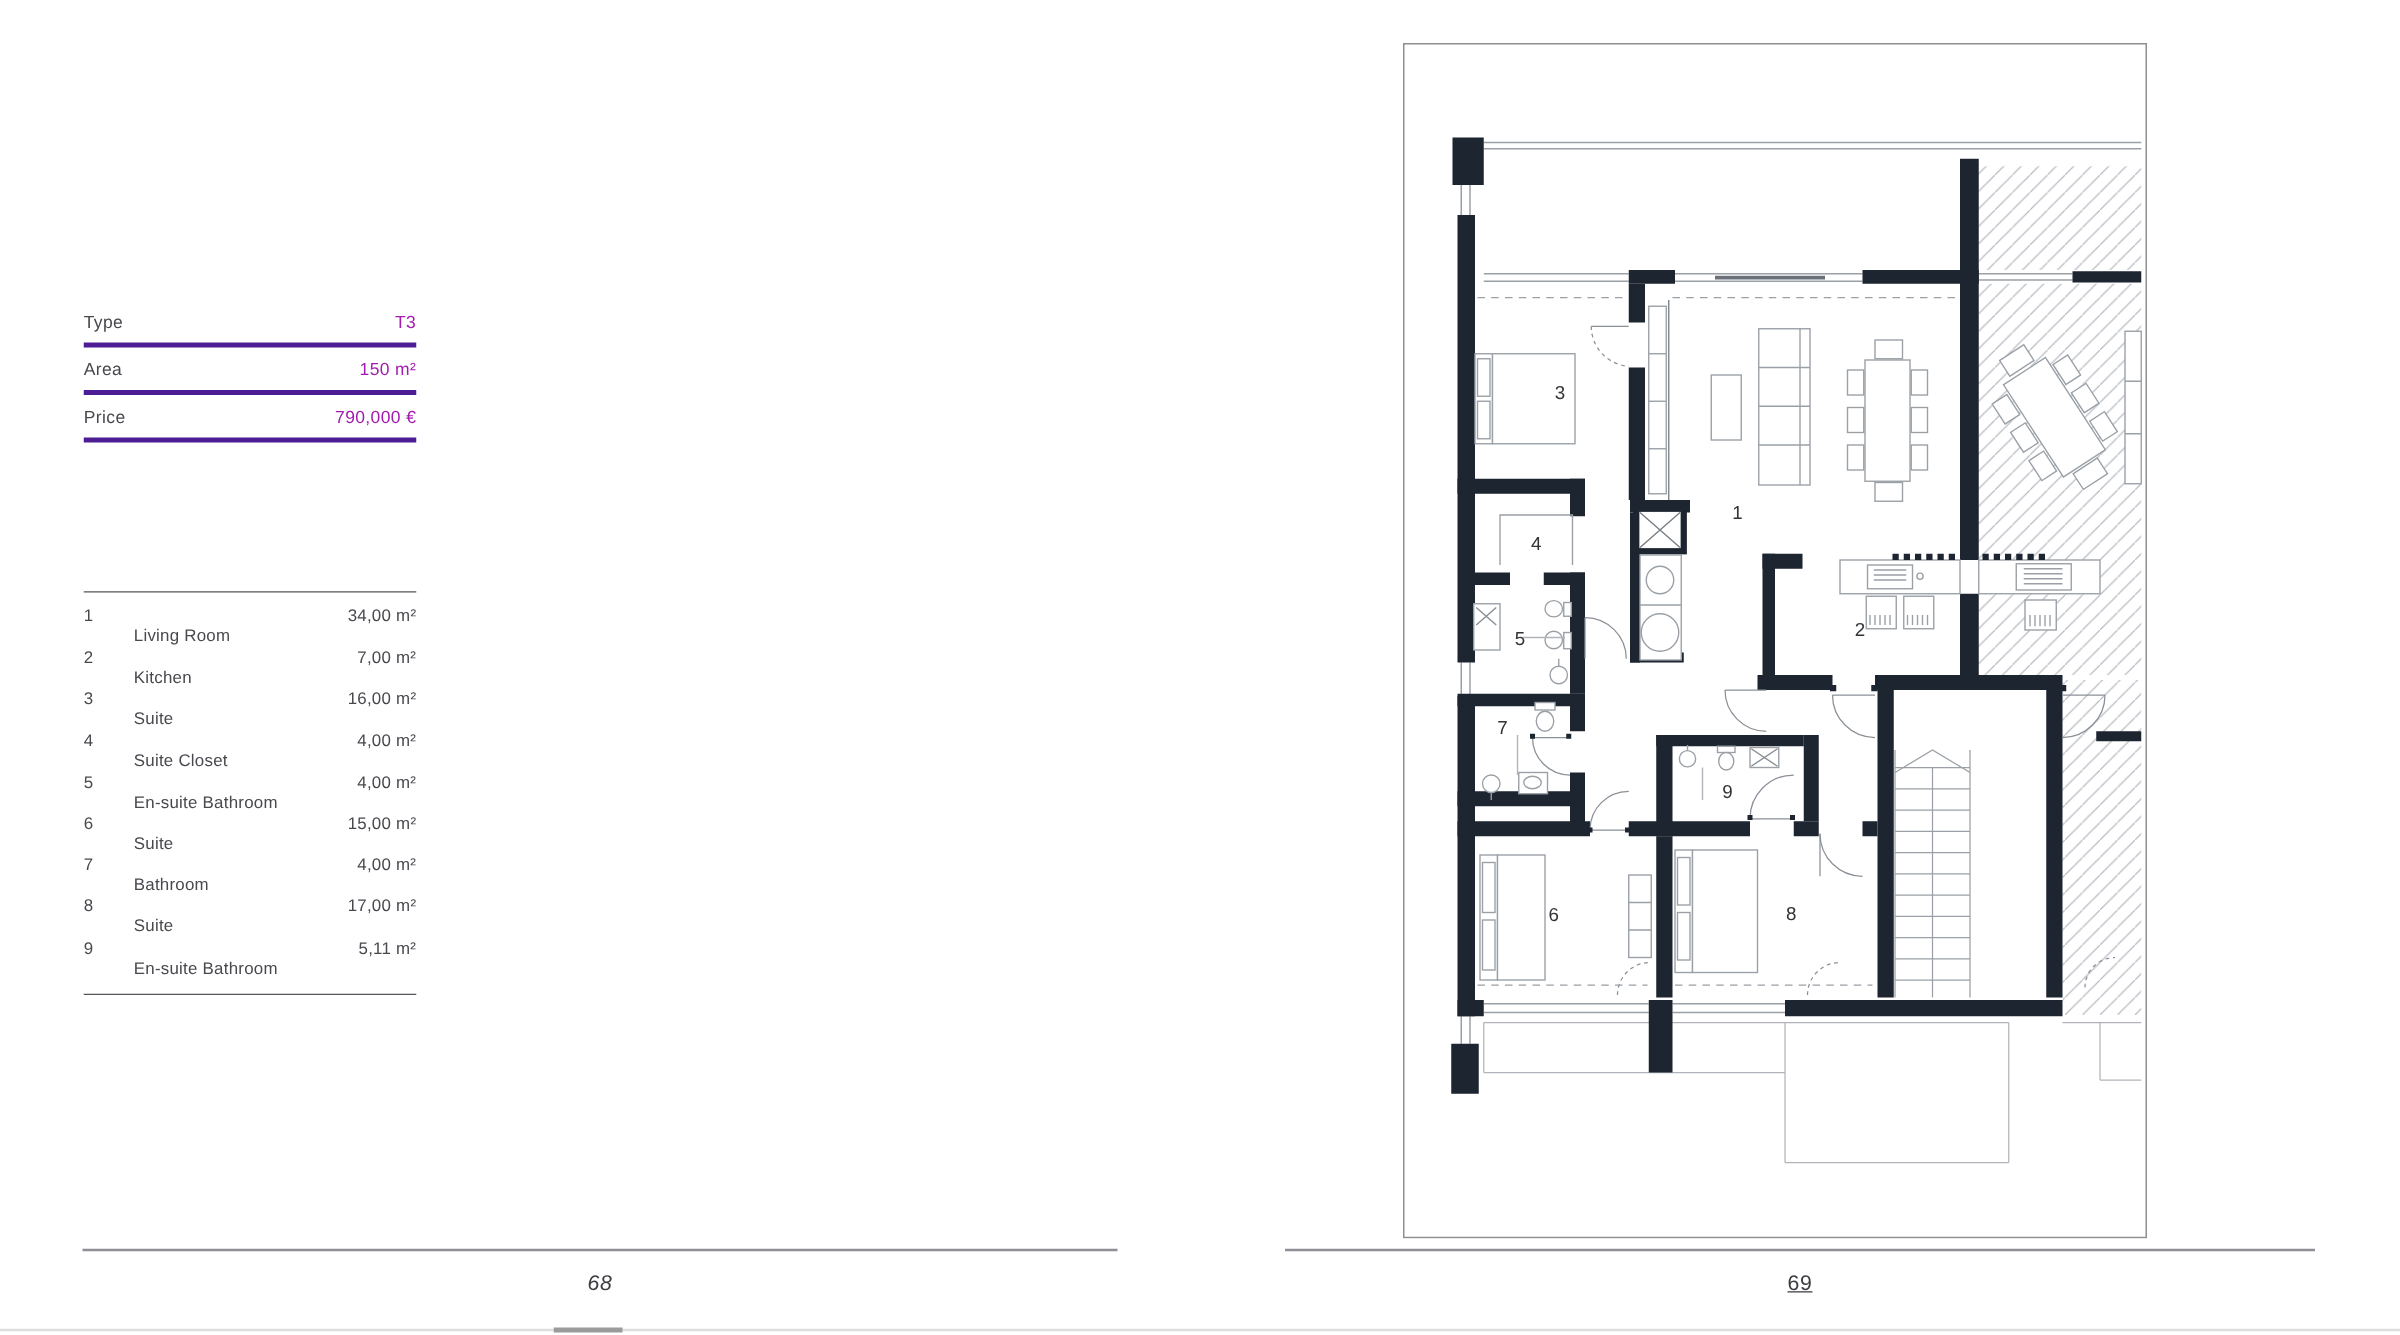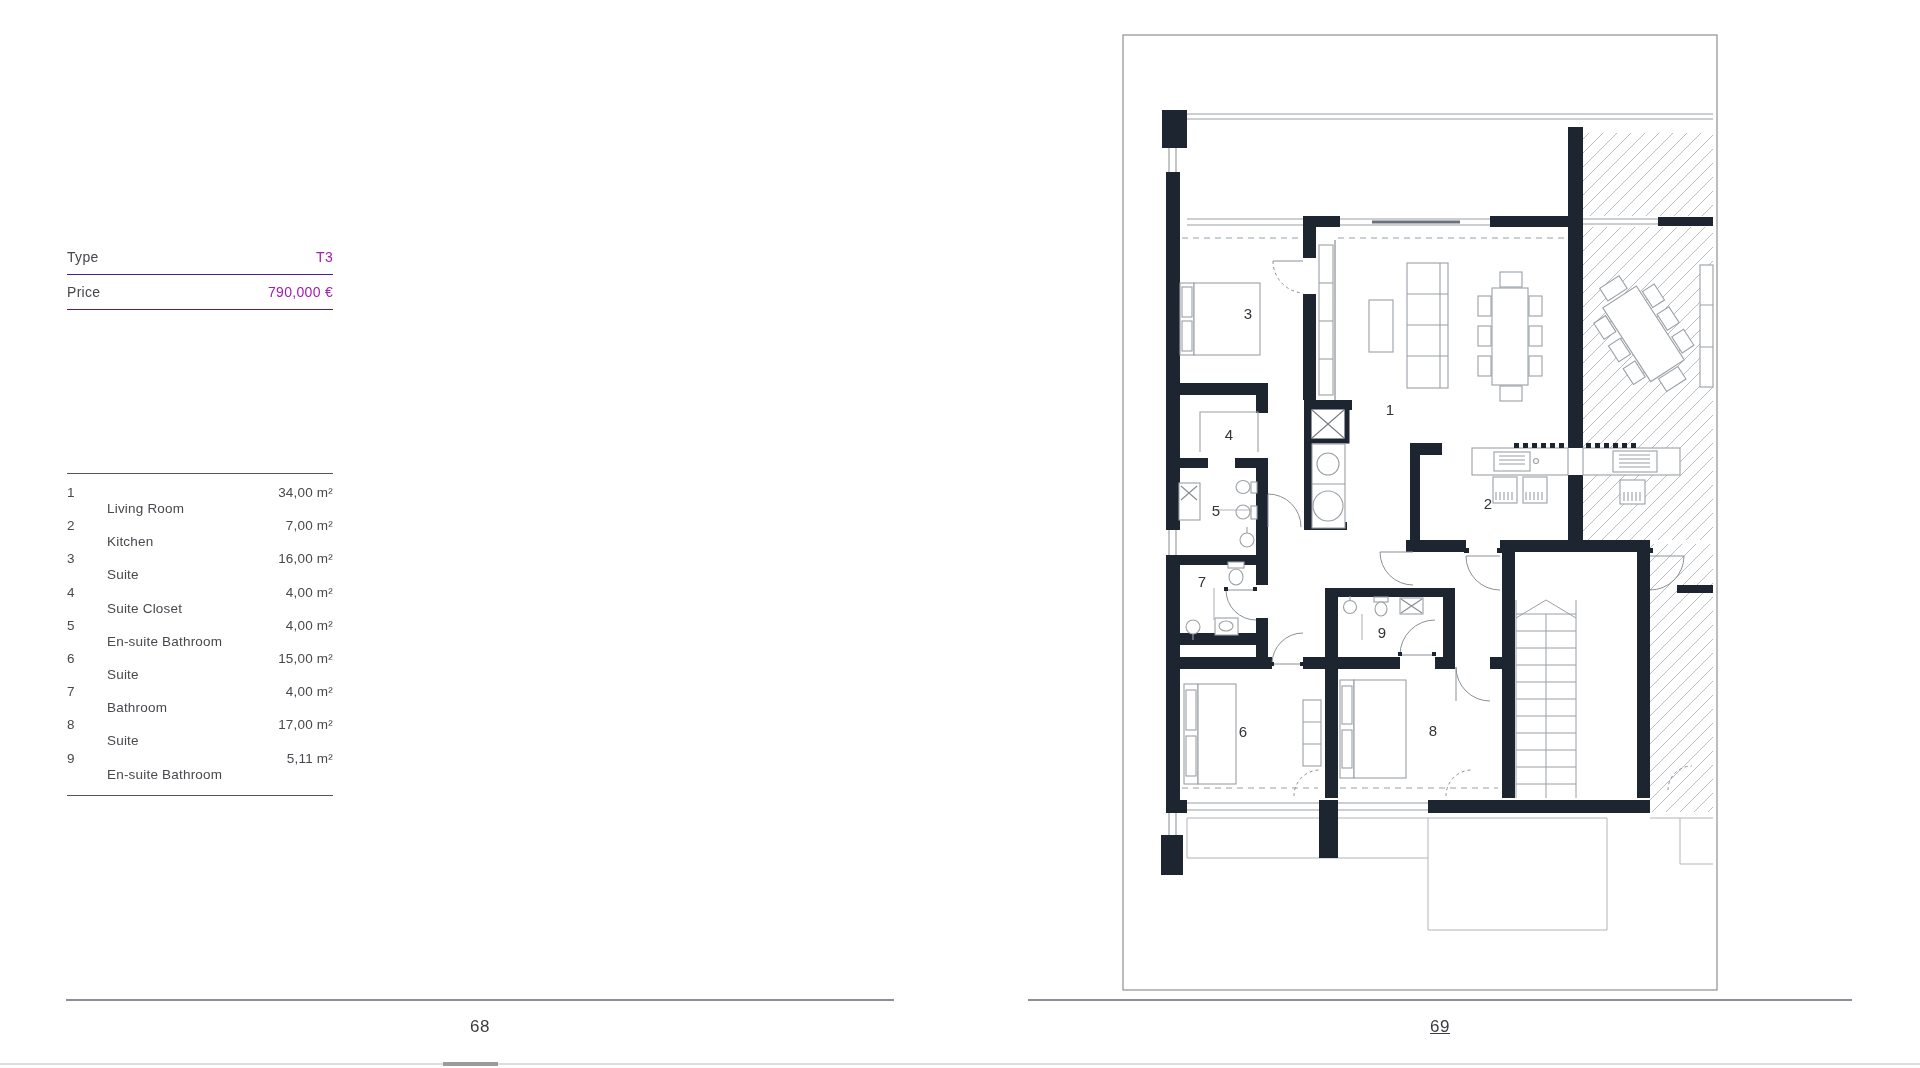--- a/index.html
+++ b/index.html
@@ -4,21 +4,21 @@
 <style>
   html,body{margin:0;padding:0;}
   body{
     width:1920px;height:1068px;position:relative;background:#ffffff;
     font-family:"Liberation Sans","DejaVu Sans",sans-serif;
     color:#46464c;overflow:hidden;
   }
   
   .spec-table{position:absolute;left:67px;top:240px;width:266px;}
   .spec-row{height:34px;display:flex;align-items:center;justify-content:space-between;
-    border-bottom:1px solid #4c1d95;font-size:14px;letter-spacing:.3px;color:#47474d;text-align:right;}
+    border-bottom:4px solid #4c1d95;font-size:14px;letter-spacing:.3px;color:#47474d;text-align:right;}
   .spec-row .val{color:#a21caf;}
   .room-table{position:absolute;left:67px;top:473px;width:266px;
     border-top:1px solid #55555c;border-bottom:1px solid #55555c;
     padding:10px 0 12px 0;}
   .room-row{display:flex;font-size:13.5px;line-height:17.2px;letter-spacing:.2px;color:#48484e;}
   .room-row .num{width:40px;}
   .room-row .nm{flex:1;margin-top:16px;}
   .room-row .ar{text-align:right;margin-left:36px;}
   .footer-rule{position:absolute;top:999px;height:2px;background:#8e8e96;}
   .page-num{position:absolute;top:1017px;width:80px;text-align:center;
@@ -31,20 +31,24 @@
 </style>
 </head>
 <body>
 
 <div class="spec-table">
     <div class="spec-row">
       <span class="lbl">Type</span>
       <span class="val">T3</span>
     </div>
     <div class="spec-row">
+      <span class="lbl">Area</span>
+      <span class="val">150 m²</span>
+    </div>
+    <div class="spec-row">
       <span class="lbl">Price</span>
       <span class="val">790,000 €</span>
     </div>
   </div>
 <div class="room-table">
     <div class="room-row">
       <span class="num">1</span>
       <span class="nm">Living Room</span>
       <span class="ar">34,00 m²</span>
     </div>
@@ -83,21 +87,21 @@
       <span class="nm">Suite</span>
       <span class="ar">17,00 m²</span>
     </div>
     <div class="room-row">
       <span class="num">9</span>
       <span class="nm">En-suite Bathroom</span>
       <span class="ar">5,11 m²</span>
     </div>
   </div>
 <div class="footer-rule" style="left:66px;width:828px;"></div>
-<div class="page-num" style="left:440px;">68</div>
+<div class="page-num" style="left:440px;font-style:italic;">68</div>
 
 <div class="footer-rule" style="left:1028px;width:824px;"></div>
 <div class="page-num" style="left:1400px;text-decoration:underline;">69</div>
 <div class="bottom-edge"></div>
 <div class="bottom-tick"></div>
 
 <div class="plan-frame">
 <svg width="596" height="957" viewBox="1122 34 596 957">
   <defs>
     <pattern id="hatch" width="14" height="14" patternUnits="userSpaceOnUse">

